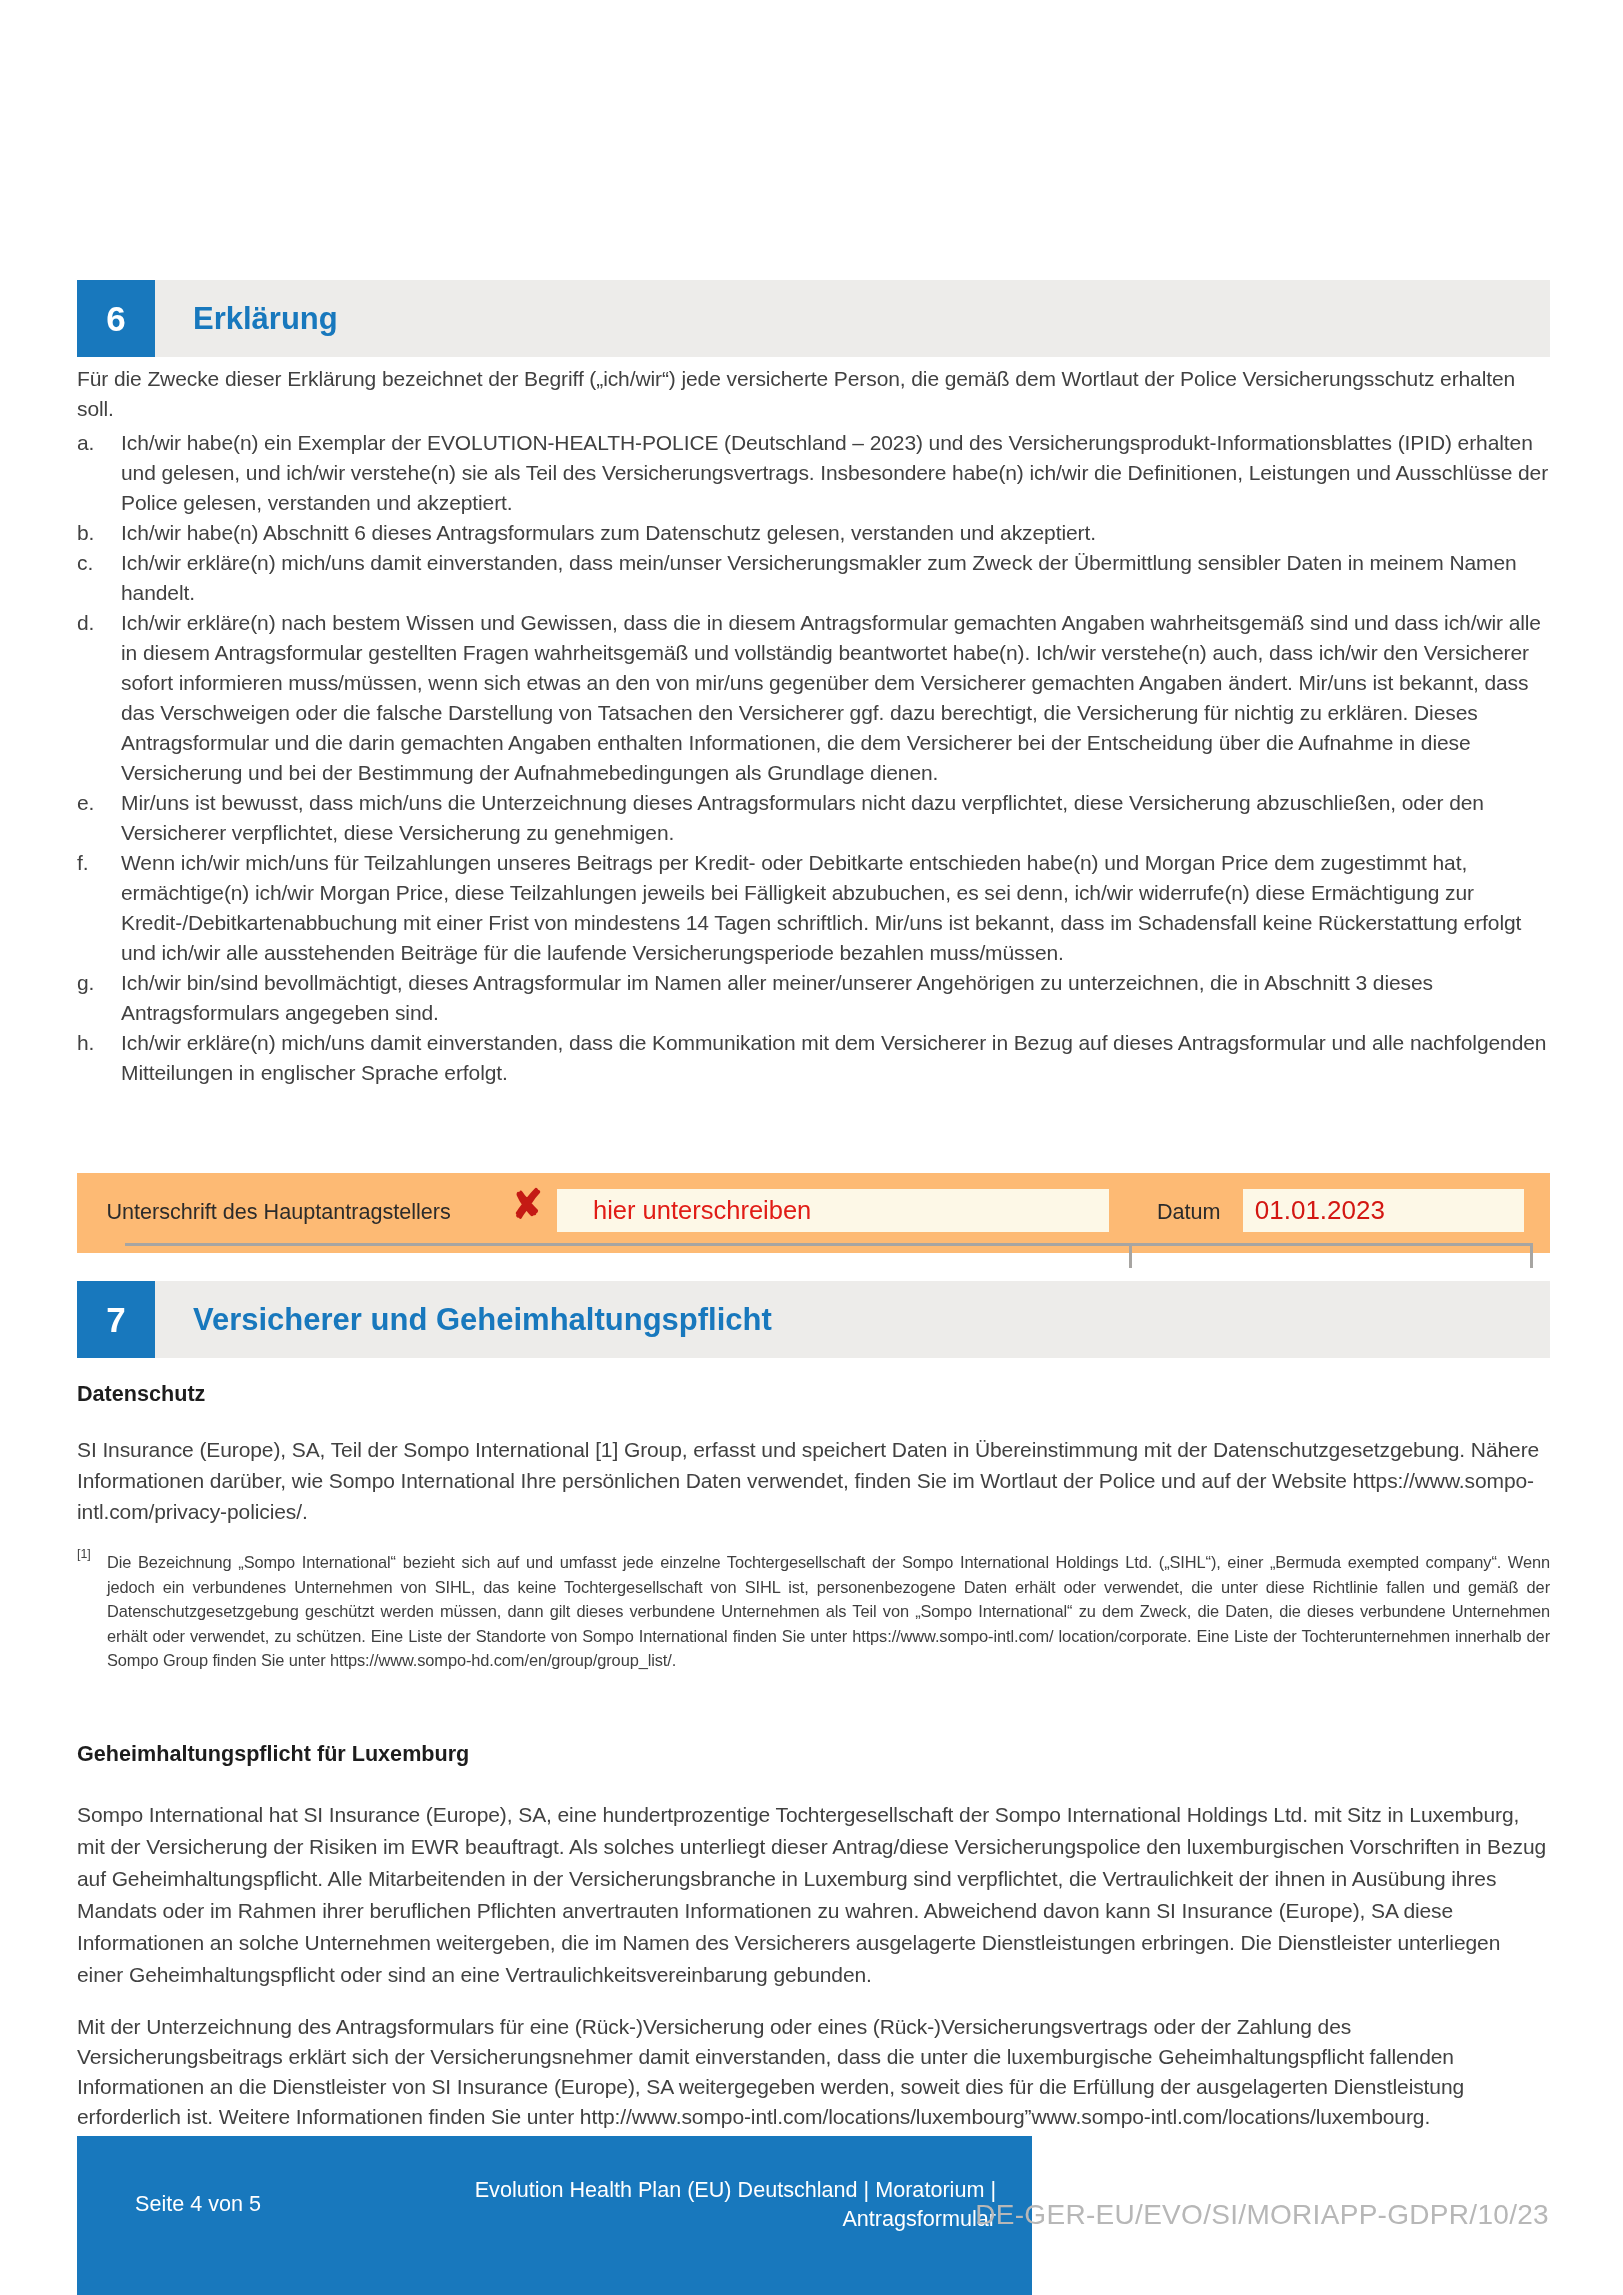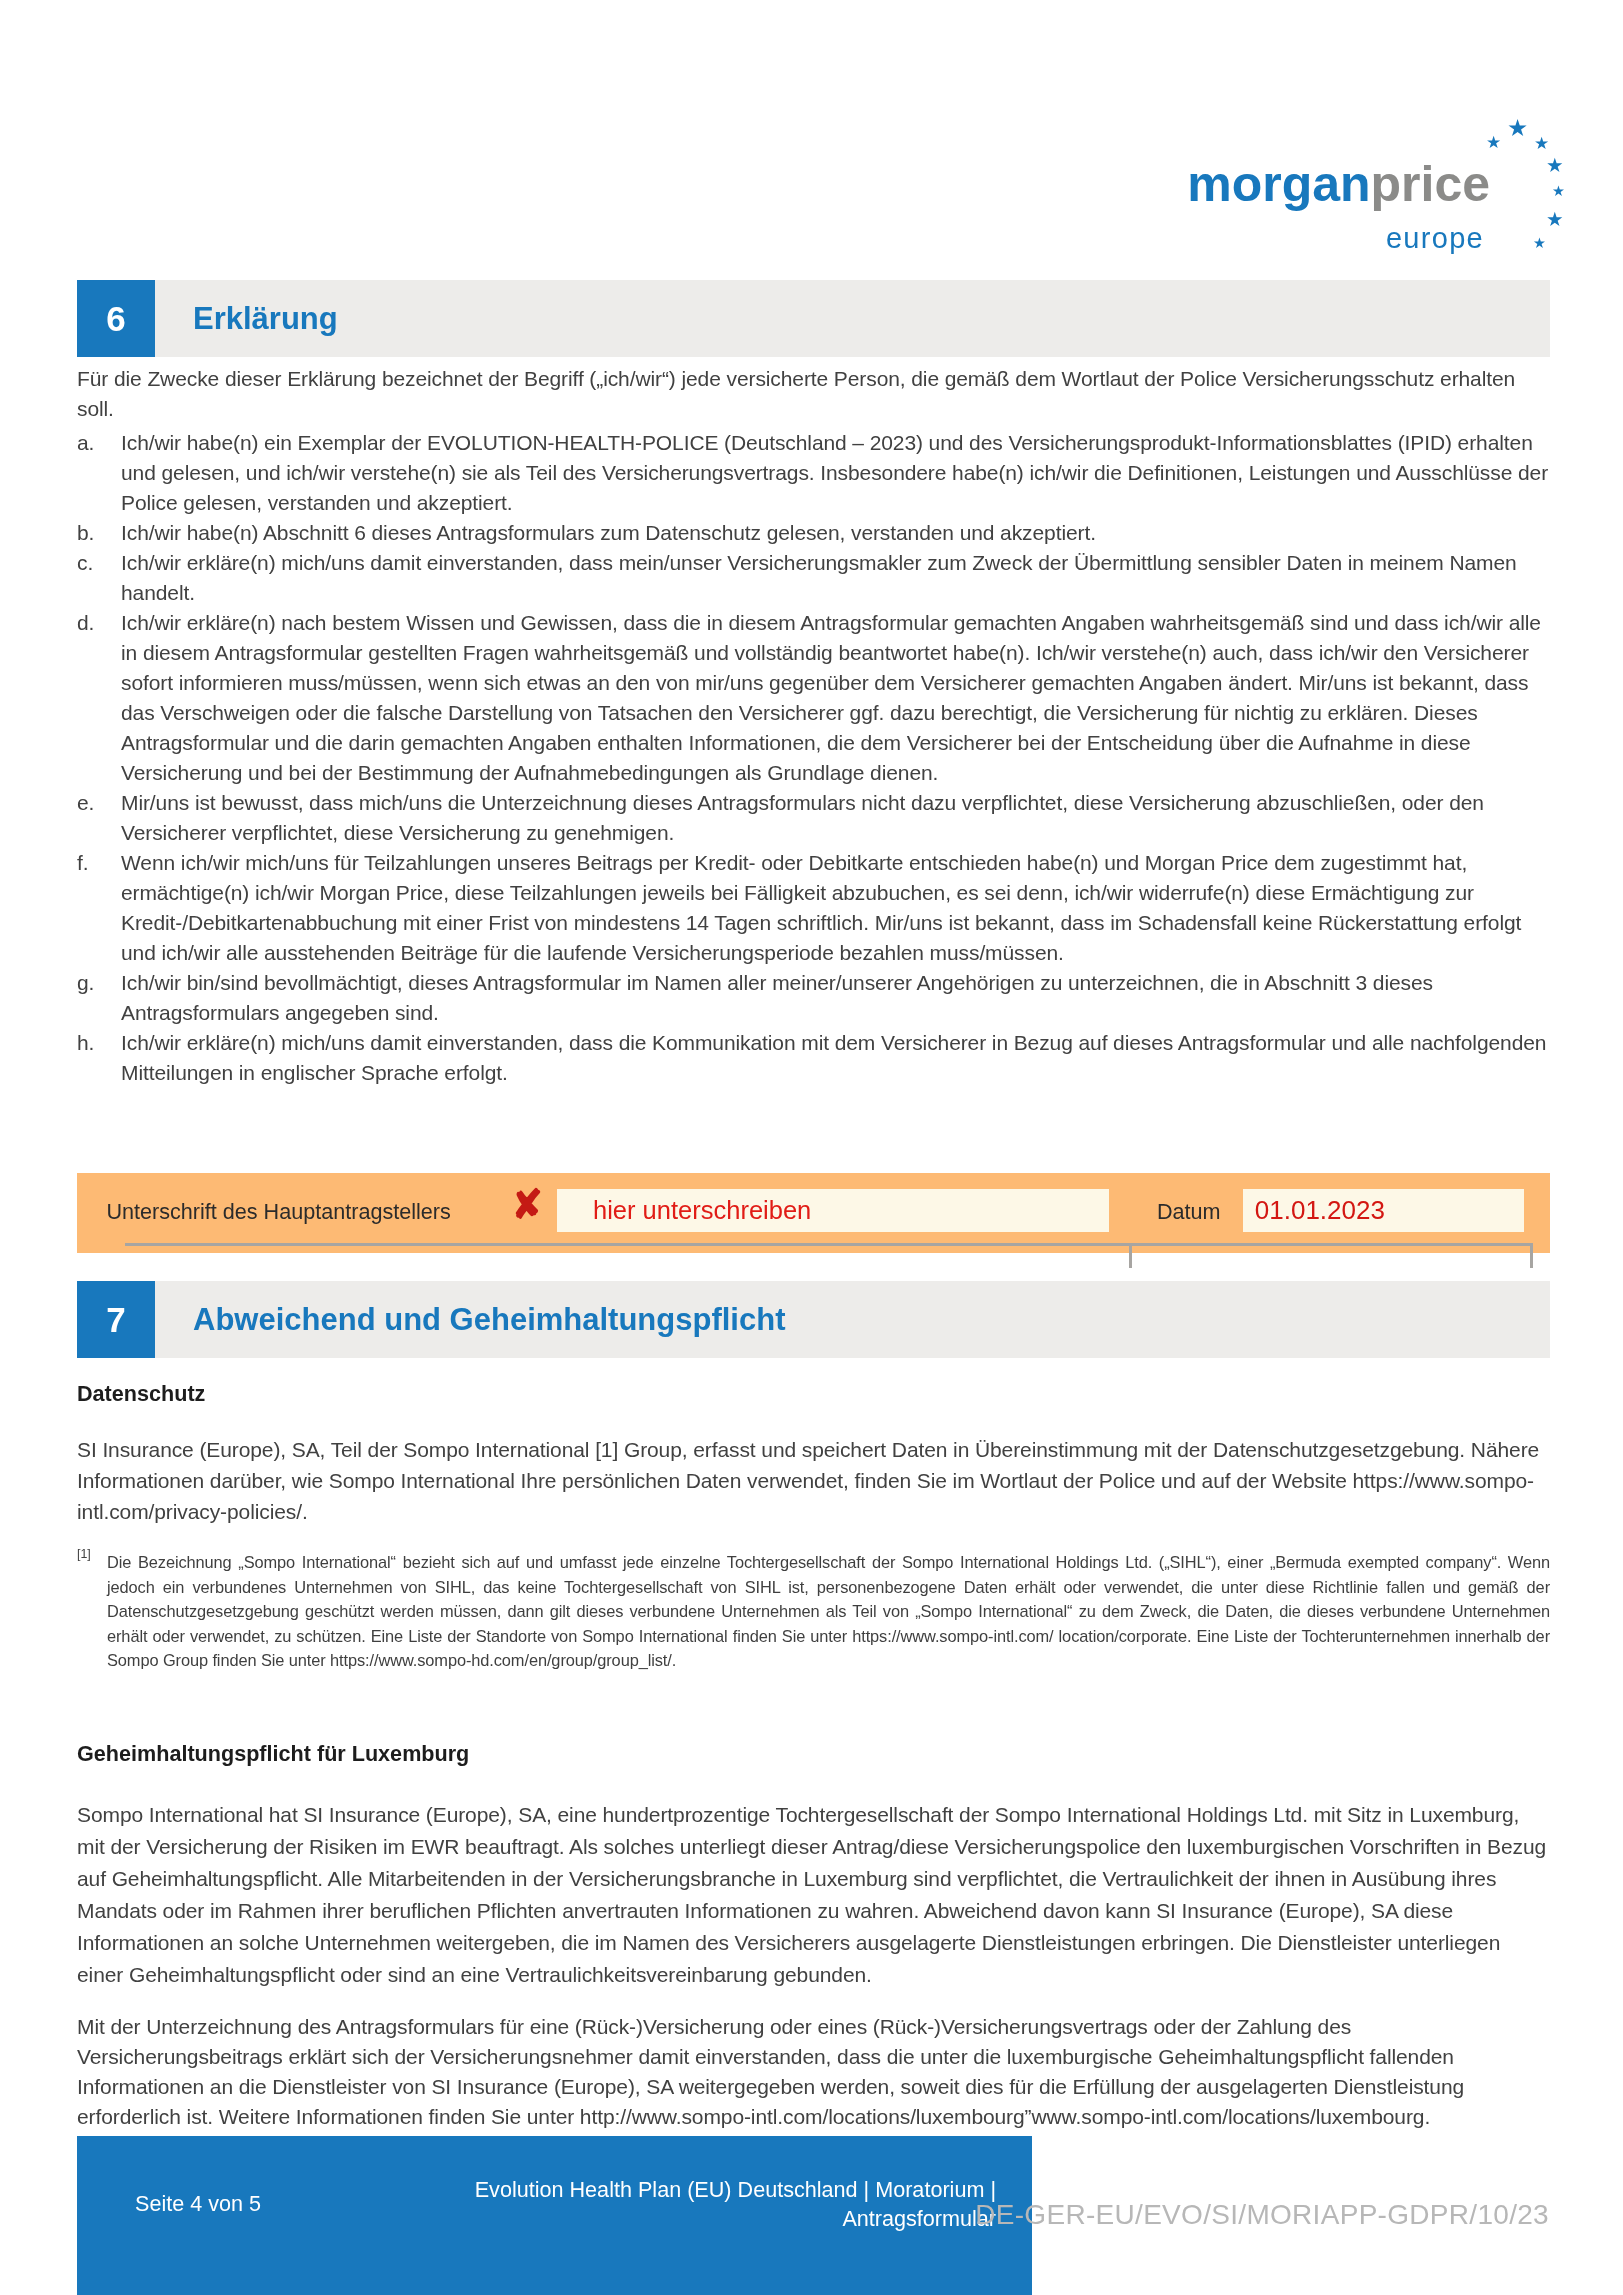--- a/index.html
+++ b/index.html
@@ -77,31 +77,20 @@
                  color:#ffffff; font-size:21.6px; line-height:29.4px; }
   .footer-code { position:absolute; right:74px; top:63px; color:#b7b7b7; font-size:28px; letter-spacing:0.3px; }
 
   .eu-star::before { content:"★"; }
 </style>
 </head>
 <body>
 
 <div class="page">
 
-  <div class="logo">
-    <div class="logo-text"><span class="logo-morgan">morgan</span><span class="logo-price">price</span></div>
-    <div class="logo-europe">europe</div>
-    <span class="eu-star s1"></span>
-    <span class="eu-star s2"></span>
-    <span class="eu-star s3"></span>
-    <span class="eu-star s4"></span>
-    <span class="eu-star s5"></span>
-    <span class="eu-star s6"></span>
-    <span class="eu-star s7"></span>
-  </div>
 
   <div class="sec-header sec6">
     <div class="sec-bar"></div>
     <div class="num-box">6</div>
     <div class="sec-title">Erklärung</div>
   </div>
 
   <div class="decl-body">
     <div class="decl-intro">Für die Zwecke dieser Erklärung bezeichnet der Begriff („ich/wir“) jede versicherte Person, die gemäß dem Wortlaut der Police Versicherungsschutz erhalten soll.</div>
     <div class="decl-item">
@@ -145,21 +134,21 @@
     <span class="datum-label">Datum</span>
     <div class="date-field">01.01.2023</div>
     <div class="sig-line"></div>
     <div class="sig-tick t1"></div>
     <div class="sig-tick t2"></div>
   </div>
 
   <div class="sec-header sec7">
     <div class="sec-bar"></div>
     <div class="num-box">7</div>
-    <div class="sec-title">Abweichend und Geheimhaltungspflicht</div>
+    <div class="sec-title">Versicherer und Geheimhaltungspflicht</div>
   </div>
 
   <div class="sub-heading h-datenschutz">Datenschutz</div>
   <div class="para p-datenschutz">SI Insurance (Europe), SA, Teil der Sompo International [1] Group, erfasst und speichert Daten in Übereinstimmung mit der Datenschutzgesetzgebung. Nähere Informationen darüber, wie Sompo International Ihre persönlichen Daten verwendet, finden Sie im Wortlaut der Police und auf der Website https://www.sompo- intl.com/privacy-policies/.</div>
 
   <div class="footnote">
     <span class="fn-marker">[1]</span>
     <span class="fn-text">Die Bezeichnung „Sompo International“ bezieht sich auf und umfasst jede einzelne Tochtergesellschaft der Sompo International Holdings Ltd. („SIHL“), einer „Bermuda exempted company“. Wenn jedoch ein verbundenes Unternehmen von SIHL, das keine Tochtergesellschaft von SIHL ist, personenbezogene Daten erhält oder verwendet, die unter diese Richtlinie fallen und gemäß der Datenschutzgesetzgebung geschützt werden müssen, dann gilt dieses verbundene Unternehmen als Teil von „Sompo International“ zu dem Zweck, die Daten, die dieses verbundene Unternehmen erhält oder verwendet, zu schützen. Eine Liste der Standorte von Sompo International finden Sie unter https://www.sompo-intl.com/ location/corporate. Eine Liste der Tochterunternehmen innerhalb der Sompo Group finden Sie unter https://www.sompo-hd.com/en/group/group_list/.</span>
   </div>
 

